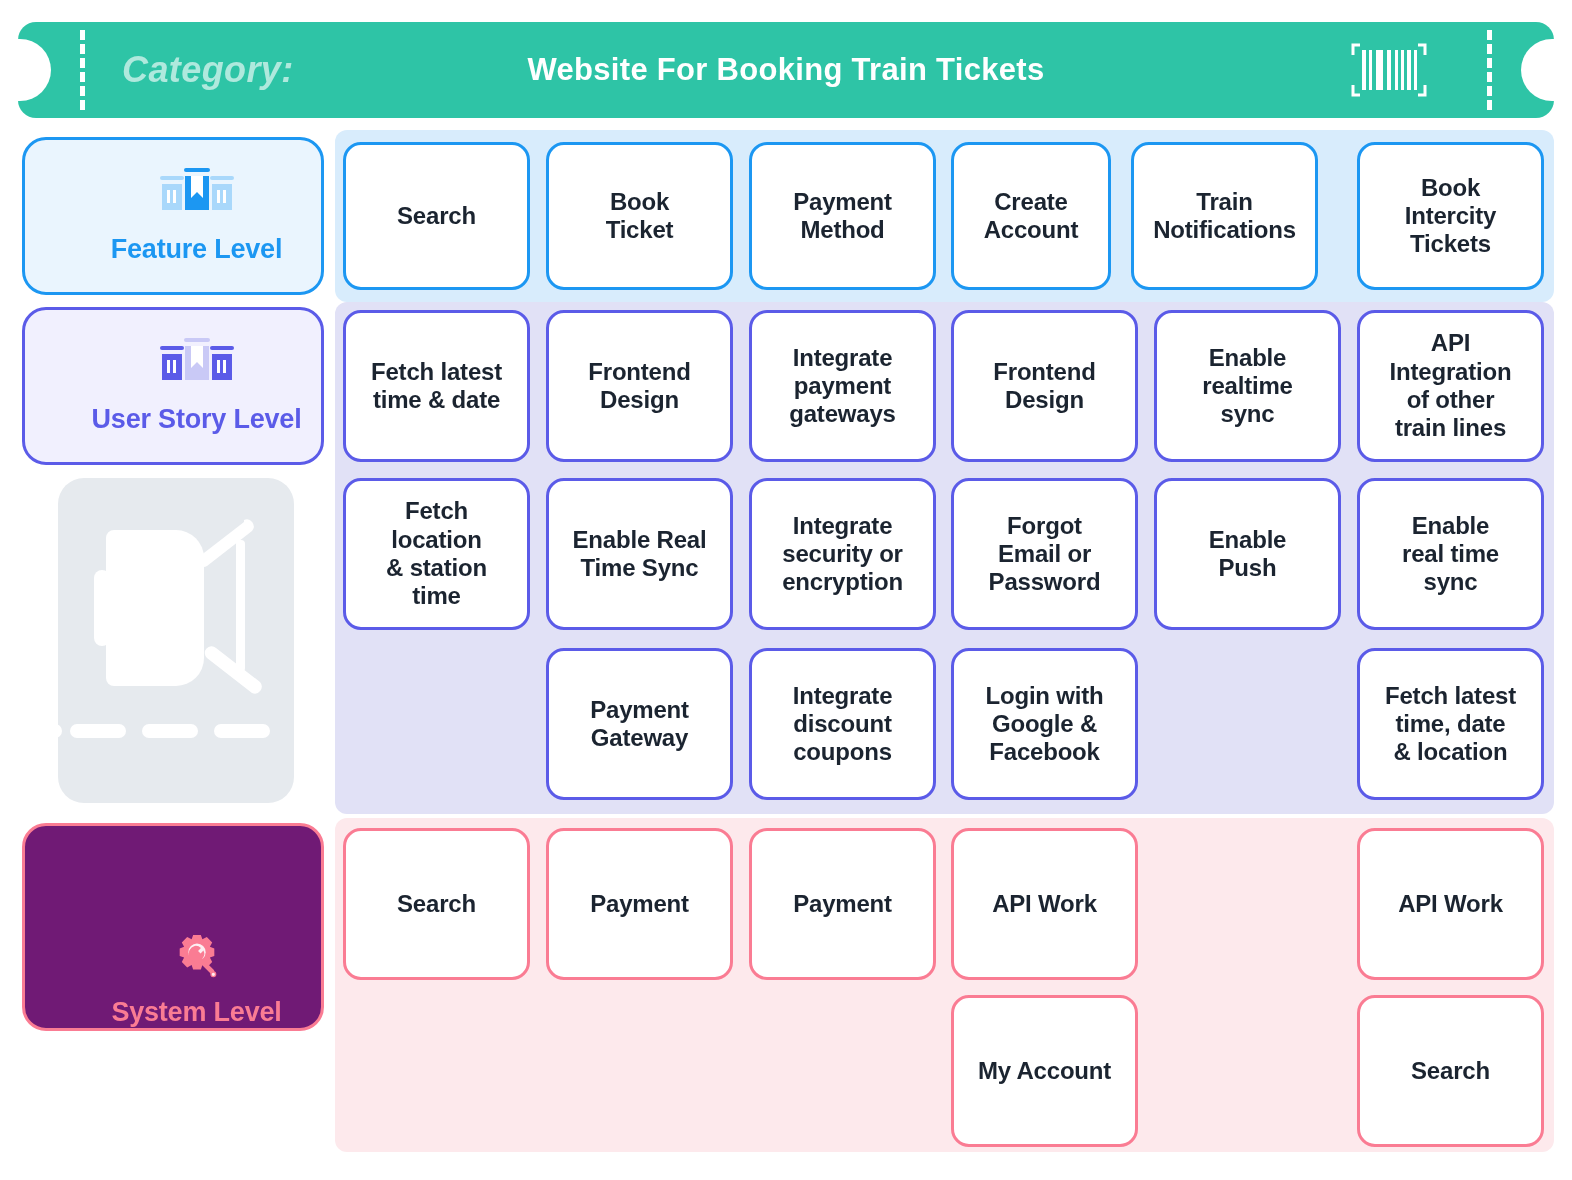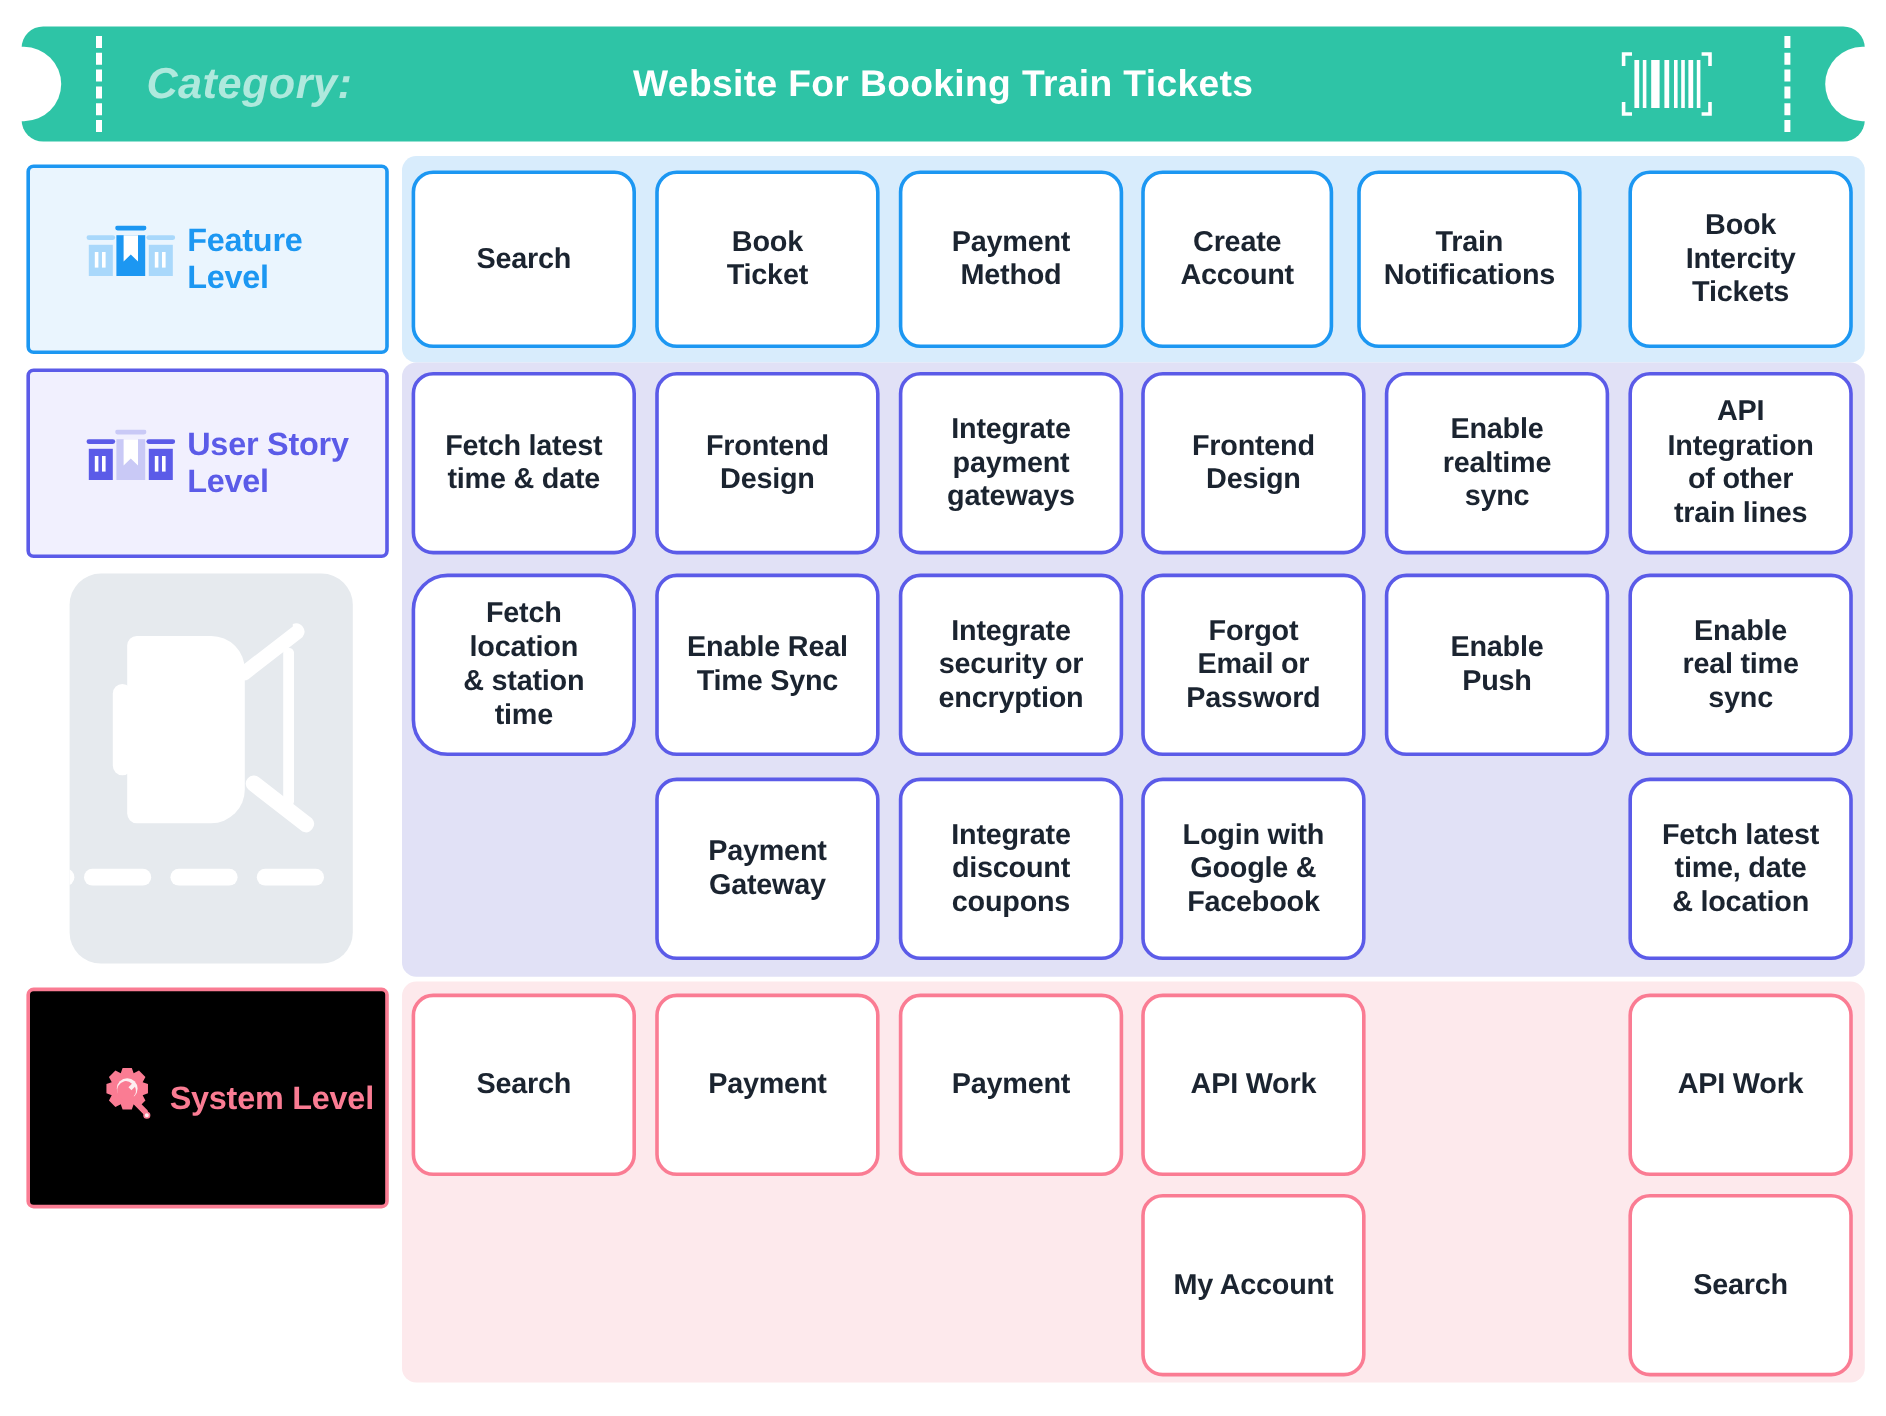--- a/index.html
+++ b/index.html
@@ -48,30 +48,30 @@
 
   
   .band { position: absolute; }
   .band-feature { left: 335px; top: 130px;  width: 1219px; height: 172px; background: #D8ECFC; border-radius: 12px; }
   .band-story   { left: 335px; top: 302px;  width: 1219px; height: 512px; background: #E1E1F6; border-radius: 12px; }
   .band-system  { left: 335px; top: 818px;  width: 1219px; height: 334px; background: #FDE9EC; border-radius: 12px; }
 
   
   .level-chip {
     position: absolute; left: 22px; width: 302px;
-    border-radius: 6px; border: 3px solid;
-    display: flex; flex-direction: row;
+    border-radius: 24px; border: 3px solid;
+    display: flex; flex-direction: column;
     align-items: center; justify-content: center; gap: 10px; padding-left: 47px;
   }
   .level-chip .lvl-label { font-size: 27px; font-weight: bold; letter-spacing: -.2px; }
   .chip-feature { top: 137px; height: 158px; background: #EAF5FE; border-color: #1C97F2; }
   .chip-feature .lvl-label { color: #1C97F2; }
   .chip-story   { top: 307px; height: 158px; background: #F1F0FE; border-color: #5B5BE8; }
   .chip-story .lvl-label { color: #5B5BE8; }
-  .chip-system  { top: 823px; height: 184px; background: #000000; border-color: #FA7C93; }
+  .chip-system  { top: 823px; height: 208px; background: #701a75; border-color: #FA7C93; justify-content: flex-end; }
   .chip-system .lvl-label { color: #FA7C93; }
 
   
   .watermark {
     position: absolute; left: 58px; top: 478px;
     width: 236px; height: 325px;
     background: #E6EAEE; border-radius: 26px;
     display: flex; align-items: flex-start; justify-content: center;
   }
 
@@ -253,21 +253,21 @@
       <span>Enable
 realtime
 sync</span>
     </div>
     <div class="card c-story" style="left: 1357px; top: 310px; width: 187px; height: 152px;">
       <span>API
 Integration
 of other
 train lines</span>
     </div>
-    <div class="card c-story" style="left: 343px; top: 478px; width: 187px; height: 152px; border-radius: 30px;">
+    <div class="card c-story" style="left: 343px; top: 478px; width: 187px; height: 152px;">
       <span>Fetch
 location
 &amp; station
 time</span>
     </div>
     <div class="card c-story" style="left: 546px; top: 478px; width: 187px; height: 152px;">
       <span>Enable Real
 Time Sync</span>
     </div>
     <div class="card c-story" style="left: 749px; top: 478px; width: 187px; height: 152px;">

